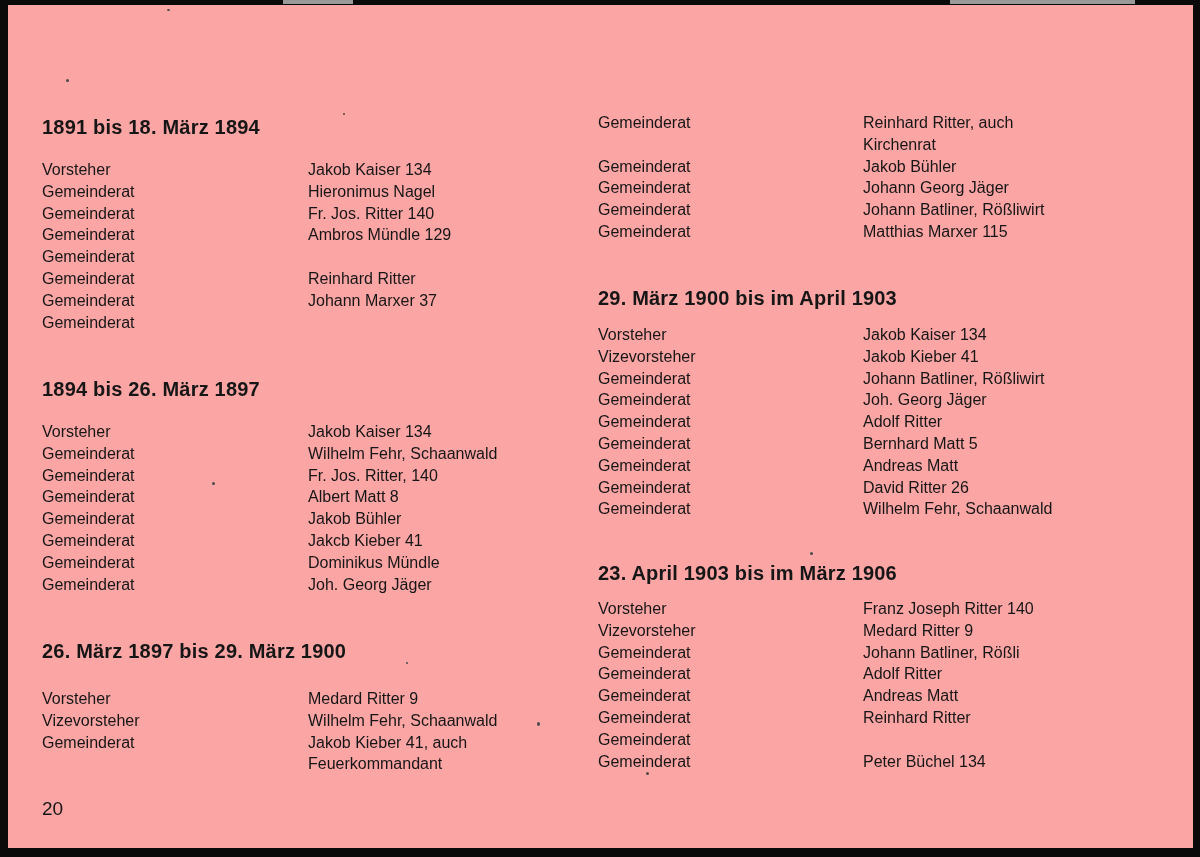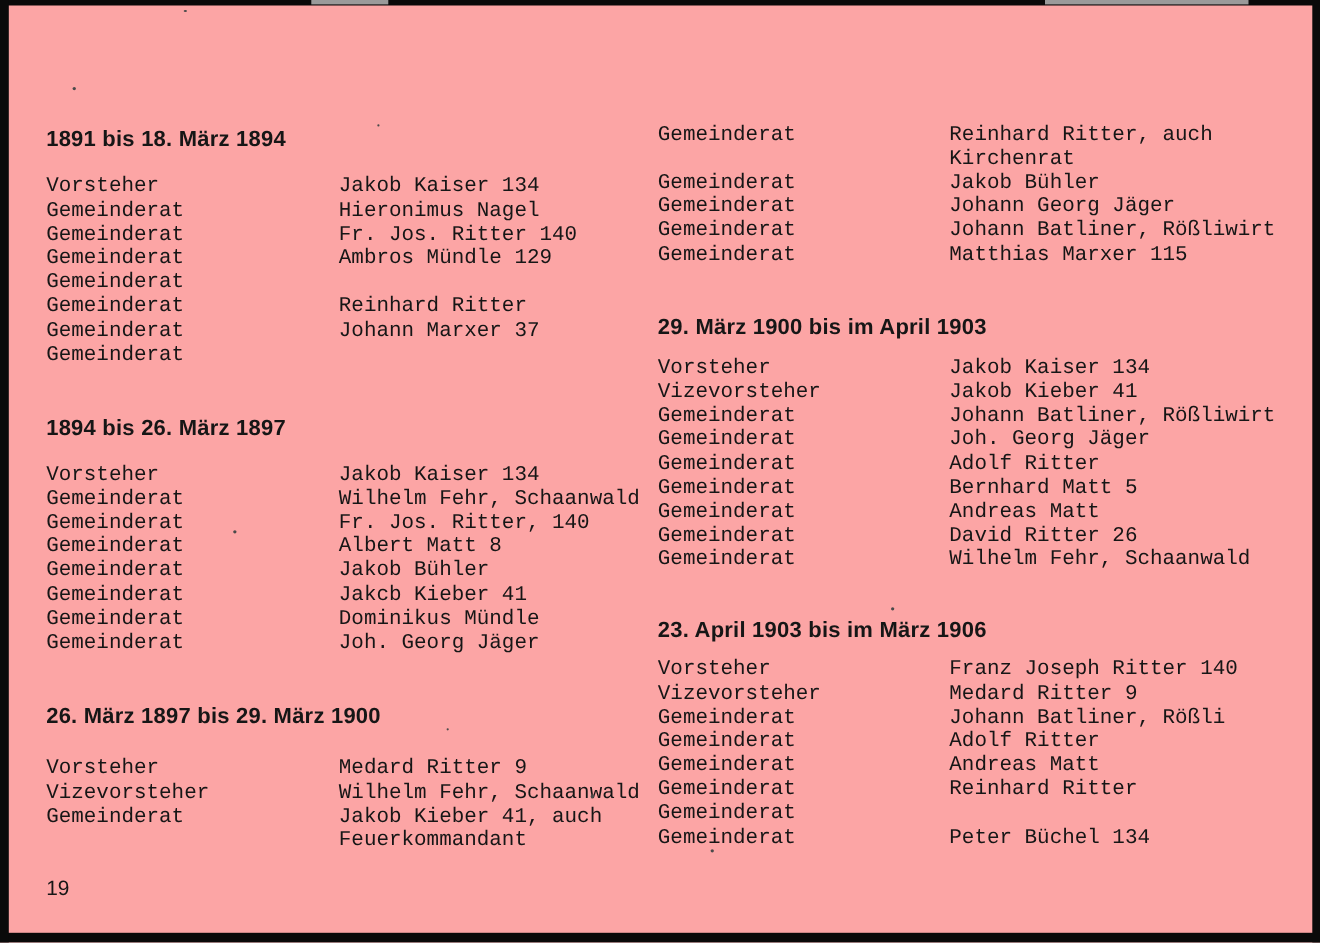--- a/index.html
+++ b/index.html
@@ -20,21 +20,21 @@
   #bargray-2 { left:950px; width:185px; }
 
   .section { position:absolute; }
   .heading {
     font-weight:bold; font-size:20px; line-height:24px;
     letter-spacing:0.2px; white-space:nowrap;
   }
   .rows { position:absolute; left:0; width:100%; }
   .row {
     display:grid; grid-template-columns: var(--labelcol) 1fr;
-    font-size:19px; line-height:21.8px; white-space:nowrap;font-family:Liberation Mono, monospace;
+    font-size:16px; line-height:21.8px; white-space:nowrap;
   }
   .col-left  { --labelcol:266px; }
   .col-right { --labelcol:265px; }
 
   #page-number {
     position:absolute; left:42px; top:798px;
     font-size:19px; line-height:22px;
   }
   .speck { position:absolute; background:#4a4a4a; border-radius:50%; }
 </style>
@@ -247,21 +247,21 @@
         <div class="row">
           <span>Gemeinderat</span>
         </div>
         <div class="row">
           <span>Gemeinderat</span>
           <span>Peter Büchel 134</span>
         </div>
       </div>
   </div>
 
-  <div id="page-number">19</div>
+  <div id="page-number">20</div>
 
   <div class="speck" style="left:66px;  top:79px;  width:3px; height:3px;"></div>
   <div class="speck" style="left:167px; top:9px;   width:3px; height:2px;"></div>
   <div class="speck" style="left:343px; top:113px; width:2px; height:2px;"></div>
   <div class="speck" style="left:212px; top:482px; width:3px; height:3px;"></div>
   <div class="speck" style="left:406px; top:662px; width:2px; height:2px;"></div>
   <div class="speck" style="left:537px; top:722px; width:3px; height:4px;"></div>
   <div class="speck" style="left:810px; top:552px; width:3px; height:3px;"></div>
   <div class="speck" style="left:646px; top:772px; width:3px; height:3px;"></div>
 

